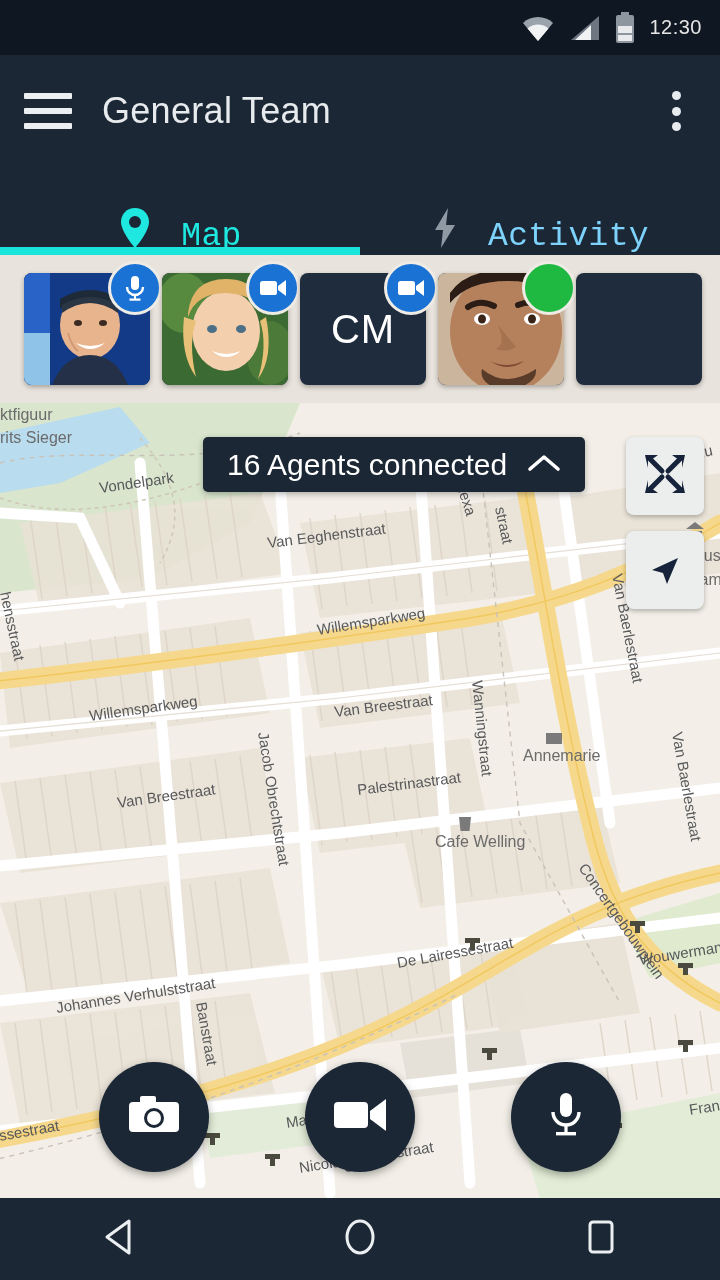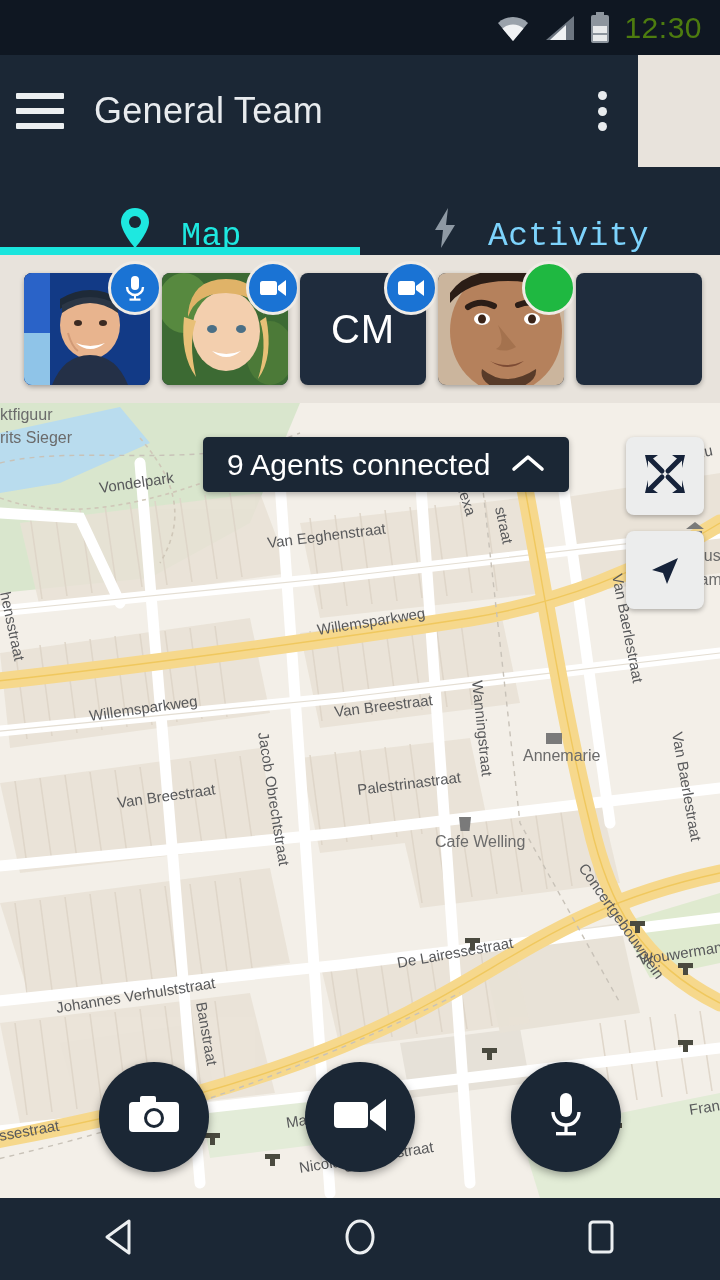--- a/index.html
+++ b/index.html
@@ -10,26 +10,26 @@
   }
   #screen { position: relative; width: 720px; height: 1280px; overflow: hidden; }
 
   
   .statusbar {
     position: absolute; top: 0; left: 0; width: 720px; height: 55px;
     background: #0f1722; display: flex; align-items: center;
     justify-content: flex-end; padding-right: 18px; gap: 14px;
   }
   .sb-icon { display: flex; align-items: center; }
-  .sb-time { color: #4d7c0f; font-size: 30px; letter-spacing: .5px; }
+  .sb-time { color: #e5e5e5; font-size: 20px; letter-spacing: .5px; }
 
   
   .appbar {
-    position: absolute; top: 55px; left: 0; width: 638px; height: 112px;
-    background: #1b2735; display: flex; align-items: center; padding: 0 16px;
+    position: absolute; top: 55px; left: 0; width: 720px; height: 112px;
+    background: #1b2735; display: flex; align-items: center; padding: 0 24px;
   }
   .hamburger { width: 48px; height: 36px; display: flex; flex-direction: column;
     justify-content: space-between; cursor: pointer; }
   .hamburger span { display: block; height: 6px; background: #eceff1; border-radius: 1px; }
   .appbar-title { color: #e8ebee; font-size: 36px; margin-left: 30px; font-weight: 400; letter-spacing: .3px; }
   .overflow { margin-left: auto; width: 40px; height: 44px; display: flex;
     flex-direction: column; align-items: center; justify-content: space-between;
     padding: 2px 0; cursor: pointer; }
   .overflow i { display: block; width: 9px; height: 9px; border-radius: 50%; background: #e8ebee; }
 
@@ -390,21 +390,21 @@
         <path d="M612 725 l5 0 l0 7 l-5 0 Z M607 720 l15 0 l0 5 l-15 0 Z"></path>
         <path d="M210 735 l5 0 l0 7 l-5 0 Z M205 730 l15 0 l0 5 l-15 0 Z"></path>
         <path d="M487 650 l5 0 l0 7 l-5 0 Z M482 645 l15 0 l0 5 l-15 0 Z"></path>
         <path d="M270 756 l5 0 l0 7 l-5 0 Z M265 751 l15 0 l0 5 l-15 0 Z"></path>
         <path d="M470 540 l5 0 l0 7 l-5 0 Z M465 535 l15 0 l0 5 l-15 0 Z"></path>
       </g>
     </svg>
   </div>
 
   <div class="agents-pill">
-    <span class="agents-pill-text">9 Agents connected</span>
+    <span class="agents-pill-text">16 Agents connected</span>
     <span>
       <svg width="34" height="22" viewBox="0 0 34 22">
         <path d="M3 17 L17 5 L31 17" stroke="#fff" stroke-width="3.6" fill="none" stroke-linecap="round" stroke-linejoin="round"></path>
       </svg>
     </span>
   </div>
 
   <div class="map-ctrl expand">
     <span>
       <svg width="48" height="48" viewBox="0 0 48 48">

